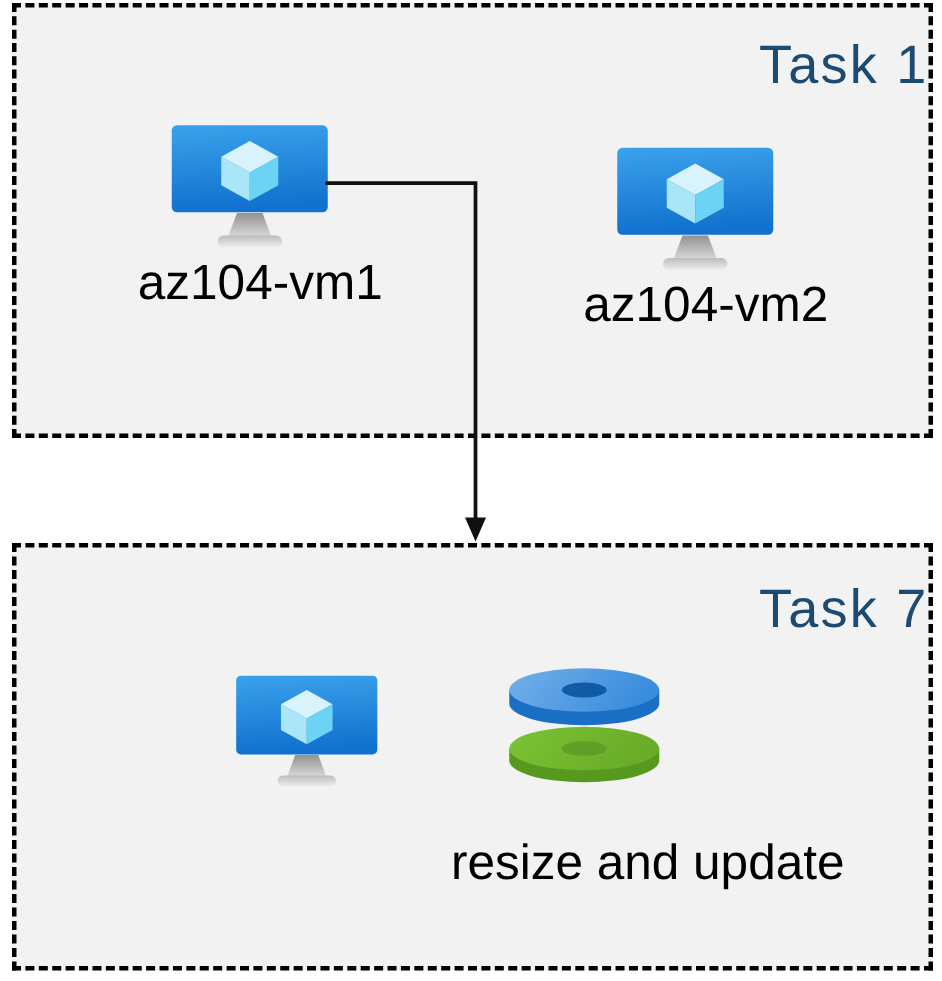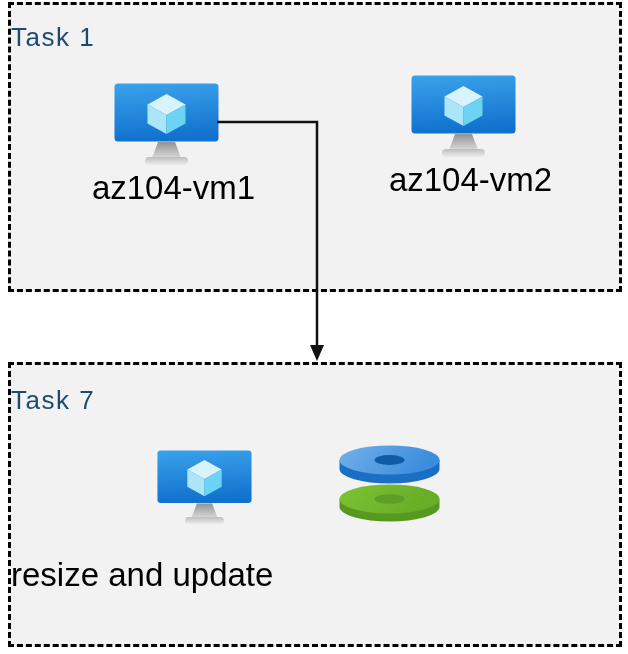--- a/index.html
+++ b/index.html
@@ -15,42 +15,42 @@
     font-family:"Liberation Sans", sans-serif;overflow:hidden;
   }
   .task-box{
     position:absolute;box-sizing:border-box;
     border:3px dashed var(--box-border);
     background:var(--box-fill);
   }
   #task1{left:8px;top:2px;width:614px;height:290px;}
   #task2{left:8px;top:362px;width:614px;height:285px;}
   .task-title{
-    position:absolute;left:0;width:100%;text-align:left;
-    font-size:26px;letter-spacing:1.5px;color:var(--title-text);
+    position:absolute;left:0;width:100%;text-align:right;
+    font-size:36px;letter-spacing:1.5px;color:var(--title-text);
   }
   #task1 .task-title{top:17px;}
   #task2 .task-title{top:20px;}
   .vm-group{
     position:absolute;width:200px;display:flex;flex-direction:column;align-items:center;
   }
   #vm1{left:55px;top:78px;}
-  #vm2{left:352px;top:70px;}
+  #vm2{left:352px;top:93px;}
   .vm-icon{width:105px;height:84px;margin-bottom:3px;}
   .vm-label{
     font-size:33px;line-height:35px;color:var(--label-text);text-align:left;white-space:nowrap;margin-left:15px;
   }
   .arrow-overlay{
     position:absolute;left:0;top:0;width:628px;height:654px;
     pointer-events:none;z-index:10;
   }
   .t2-vm-icon{position:absolute;left:146px;top:85px;width:95px;height:76px;}
   .t2-disks-icon{position:absolute;left:326px;top:80px;width:105px;height:80px;}
   .t2-caption{
-    position:absolute;left:0;top:191px;width:552px;text-align:left;
+    position:absolute;left:0;top:191px;width:552px;text-align:right;
     font-size:33px;color:var(--label-text);white-space:nowrap;
   }
   .defs-holder{position:absolute;width:0;height:0;overflow:hidden;}
 </style>
 </head>
 <body>
 
 <svg class="defs-holder" aria-hidden="true">
   <defs>
     <linearGradient id="gScreen" x1="0" y1="0" x2="0.12" y2="1">

